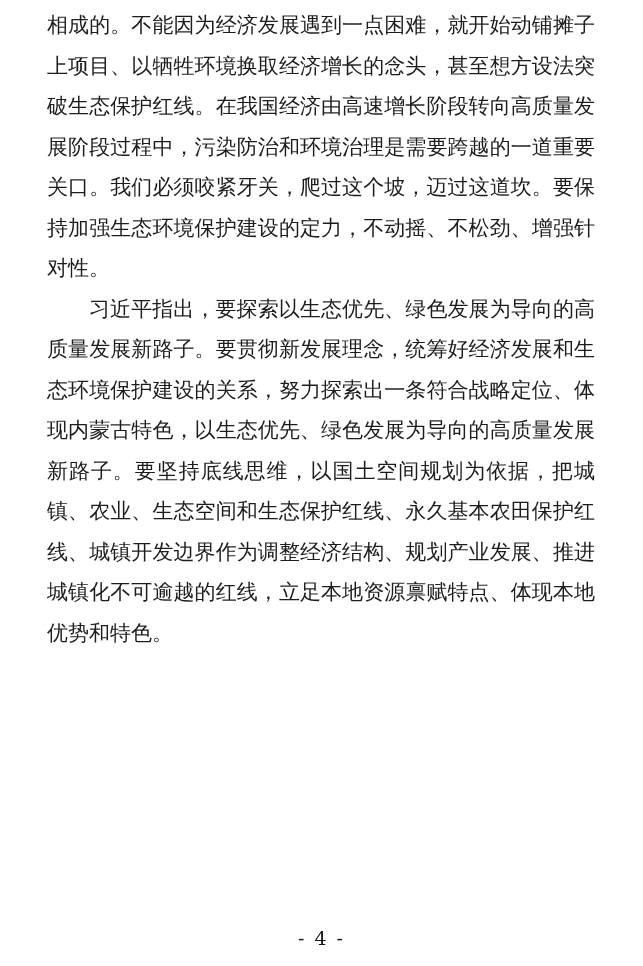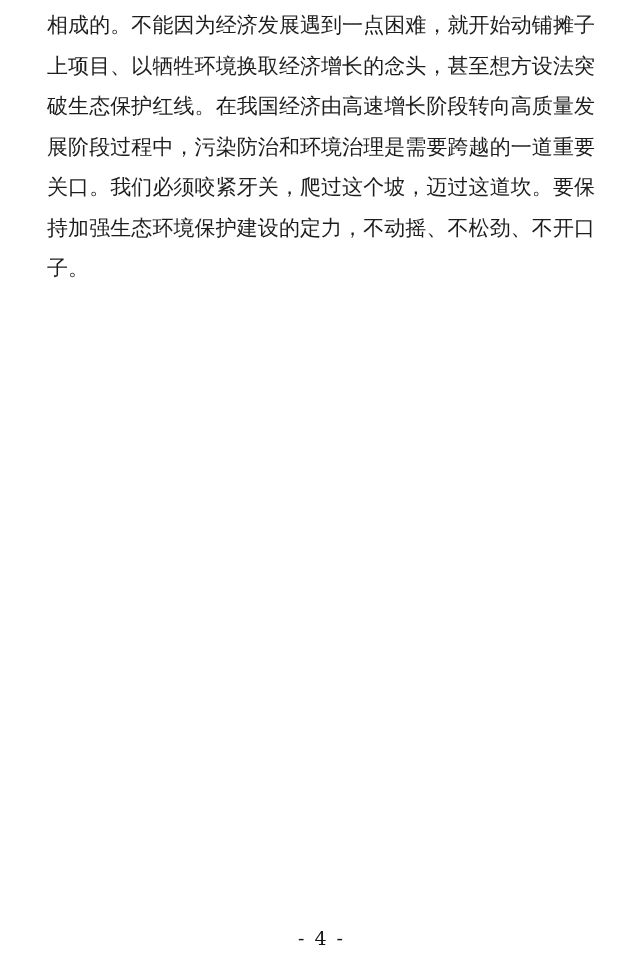--- a/index.html
+++ b/index.html
@@ -46,16 +46,17 @@
     font-size: 19px;
     letter-spacing: 2px;
     color: #141414;
   }
 </style>
 </head>
 <body>
 
 <div class="page">
   <div class="content">
-    <p class="para">相成的。不能因为经济发展遇到一点困难，就开始动铺摊子上项目、以牺牲环境换取经济增长的念头，甚至想方设法突破生态保护红线。在我国经济由高速增长阶段转向高质量发展阶段过程中，污染防治和环境治理是需要跨越的一道重要关口。我们必须咬紧牙关，爬过这个坡，迈过这道坎。要保持加强生态环境保护建设的定力，不动摇、不松劲、不开口子。</p>
+    <p class="para">相成的。不能因为经济发展遇到一点困难，就开始动铺摊子上项目、以牺牲环境换取经济增长的念头，甚至想方设法突破生态保护红线。在我国经济由高速增长阶段转向高质量发展阶段过程中，污染防治和环境治理是需要跨越的一道重要关口。我们必须咬紧牙关，爬过这个坡，迈过这道坎。要保持加强生态环境保护建设的定力，不动摇、不松劲、增强针对性。</p>
+    <p class="para indent">习近平指出，要探索以生态优先、绿色发展为导向的高质量发展新路子。要贯彻新发展理念，统筹好经济发展和生态环境保护建设的关系，努力探索出一条符合战略定位、体现内蒙古特色，以生态优先、绿色发展为导向的高质量发展新路子。要坚持底线思维，以国土空间规划为依据，把城镇、农业、生态空间和生态保护红线、永久基本农田保护红线、城镇开发边界作为调整经济结构、规划产业发展、推进城镇化不可逾越的红线，立足本地资源禀赋特点、体现本地优势和特色。</p>
   </div>
   <div class="footer">- 4 -</div>
 </div>
 
 </body></html>

